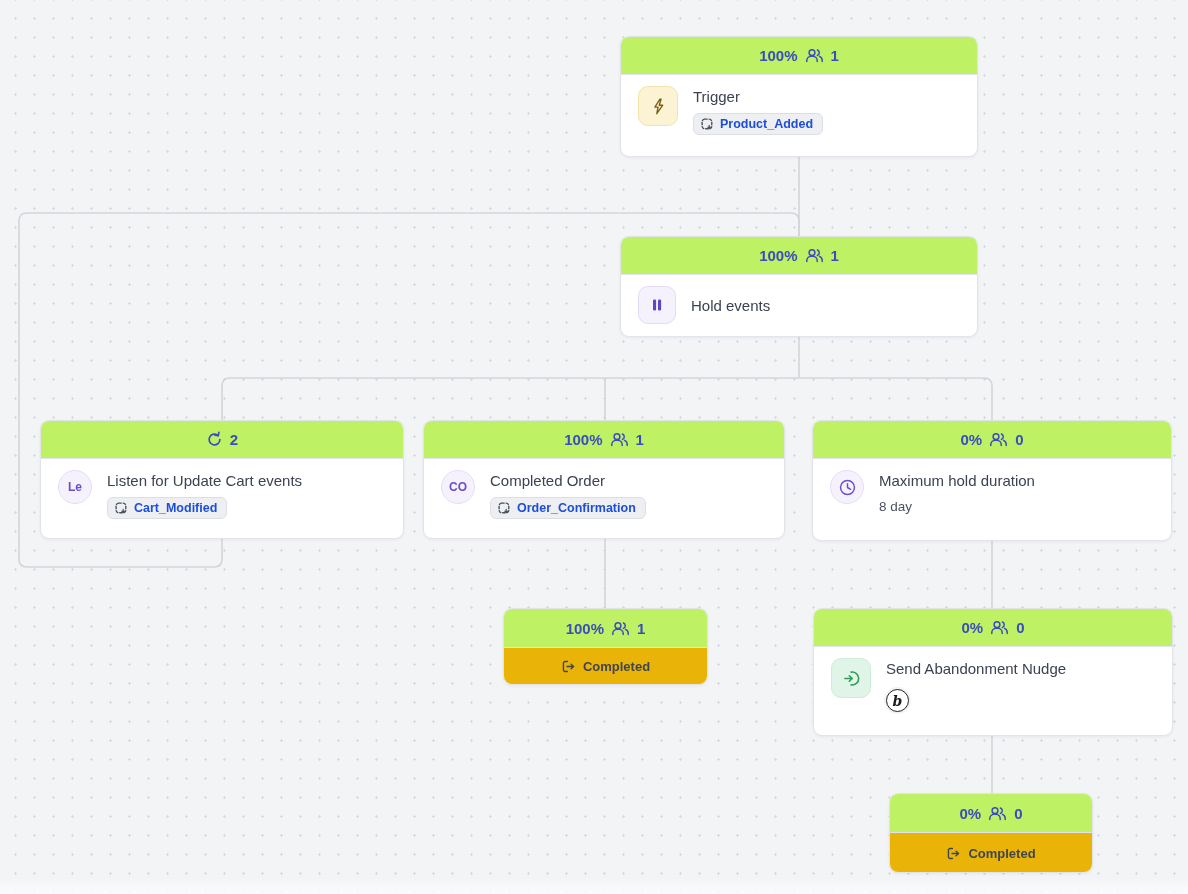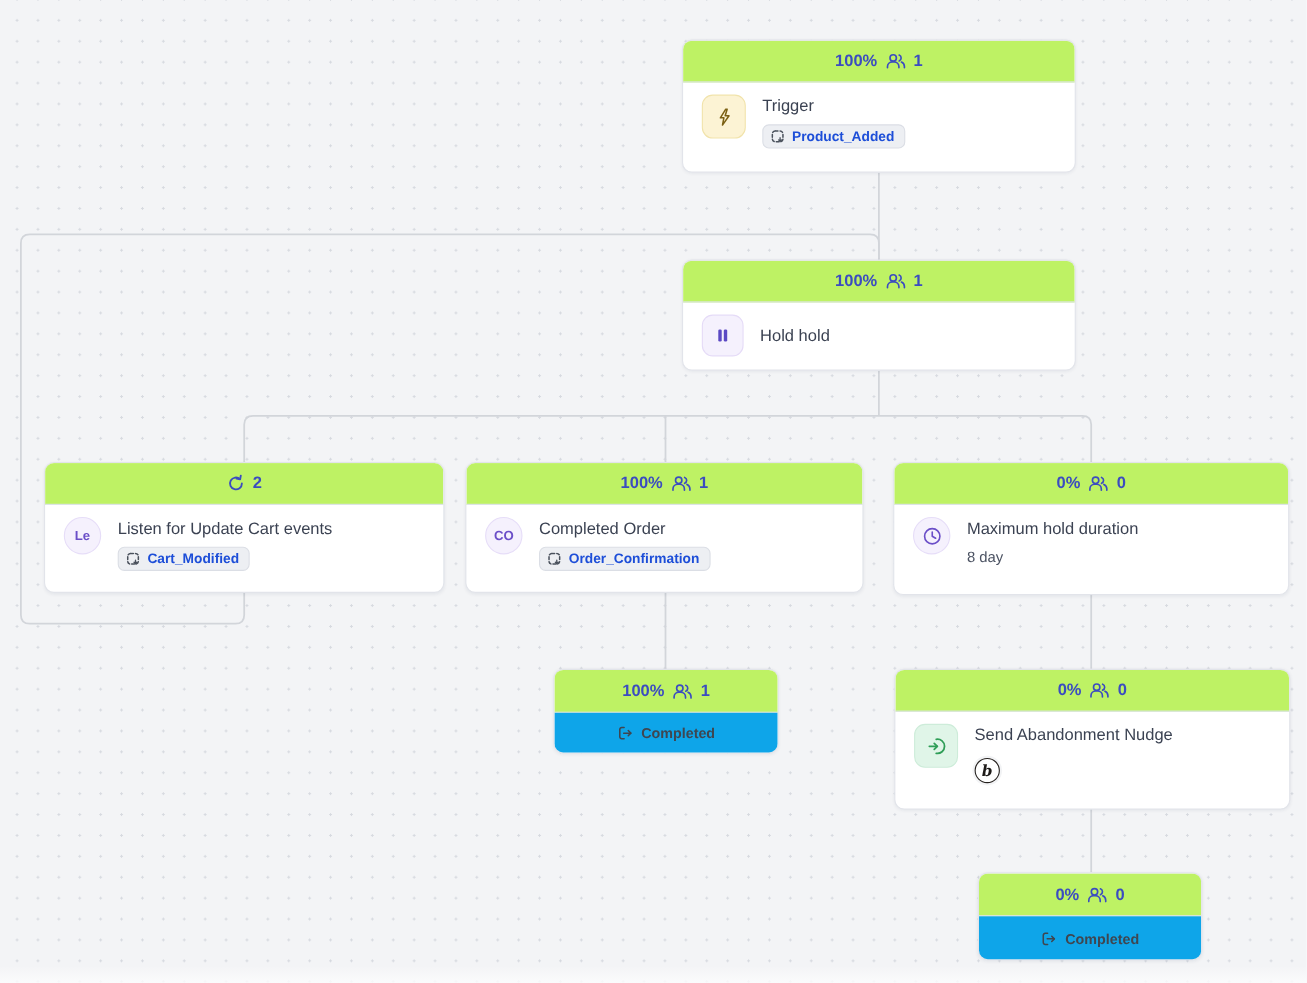--- a/index.html
+++ b/index.html
@@ -72,21 +72,21 @@
     background: #edeff3;
     border: 1px solid #dbdee5;
     border-radius: 6px;
     padding: 3px 9px 3px 7px;
     font-size: 12.5px; font-weight: 700; color: #1d4ed8;
   }
   .badge svg { display:block; }
 
   .terminal .node-header { height: 39px; }
   .terminal-body {
-    background: #0ea5e9;
+    background: #eab308;
     display: flex; align-items: center; justify-content: center;
     gap: 7px;
     color: #3f4650;
     font-size: 13px; font-weight: 700;
   }
 
   .channel-row { margin-top: 11px; }
   .braze-badge {
     width: 23px; height: 23px;
     border-radius: 50%;
@@ -176,21 +176,21 @@
       <span>1</span>
     </div>
     <div class="node-body v-center">
       <div class="icon-tile tile-purple">
         <svg width="14" height="14" viewBox="0 0 14 14" fill="currentColor">
             <rect x="3" y="1.5" width="3.1" height="11" rx="1.2"></rect>
             <rect x="8" y="1.5" width="3.1" height="11" rx="1.2"></rect>
           </svg>
       </div>
       <div class="node-content">
-        <div class="node-title">Hold hold</div>
+        <div class="node-title">Hold events</div>
       </div>
     </div>
   </div>
 
   <div class="node" id="node-listen">
     <div class="node-header">
       <svg width="17" height="17" viewBox="0 0 17 17" fill="none" stroke="currentColor" stroke-width="1.7" stroke-linecap="round" stroke-linejoin="round">
           <path d="M13.9 8.5 a5.4 5.4 0 1 1 -1.7-3.95"></path>
           <polyline points="12.9,1.4 12.3,4.7 9,4.1"></polyline>
         </svg>

